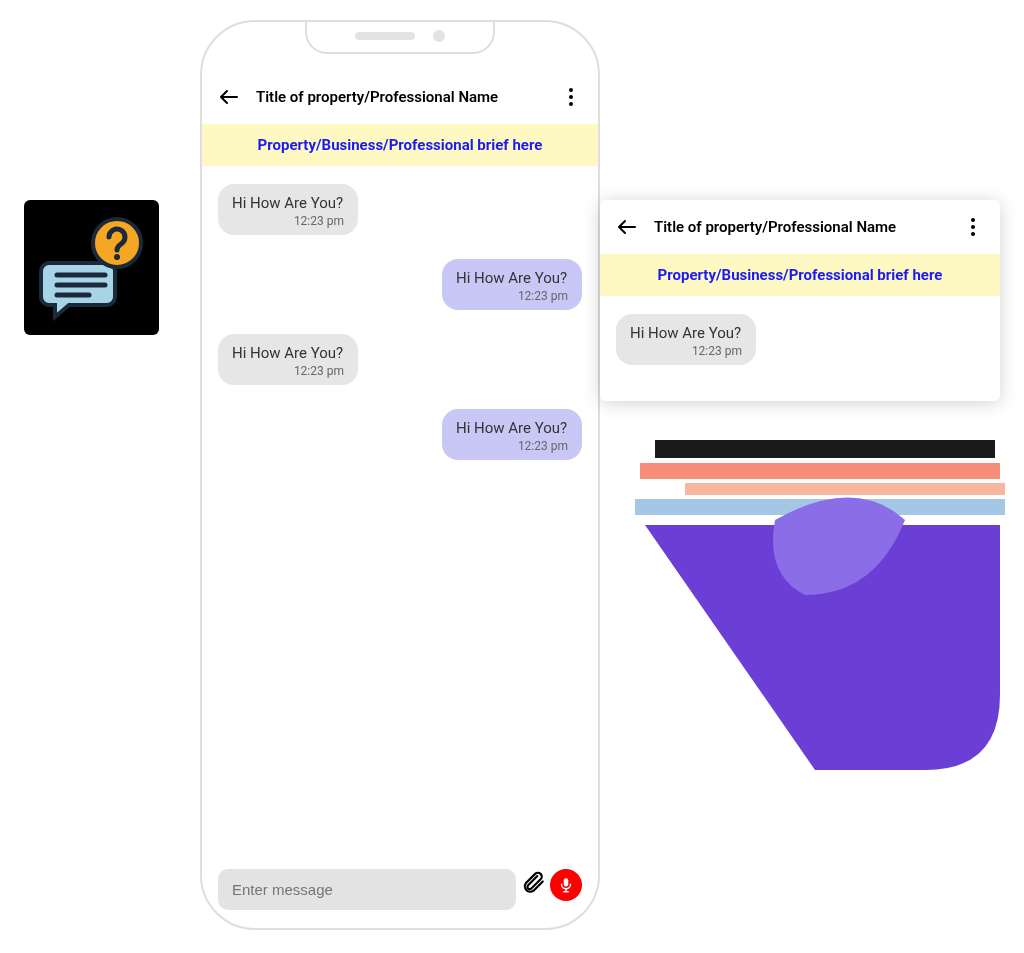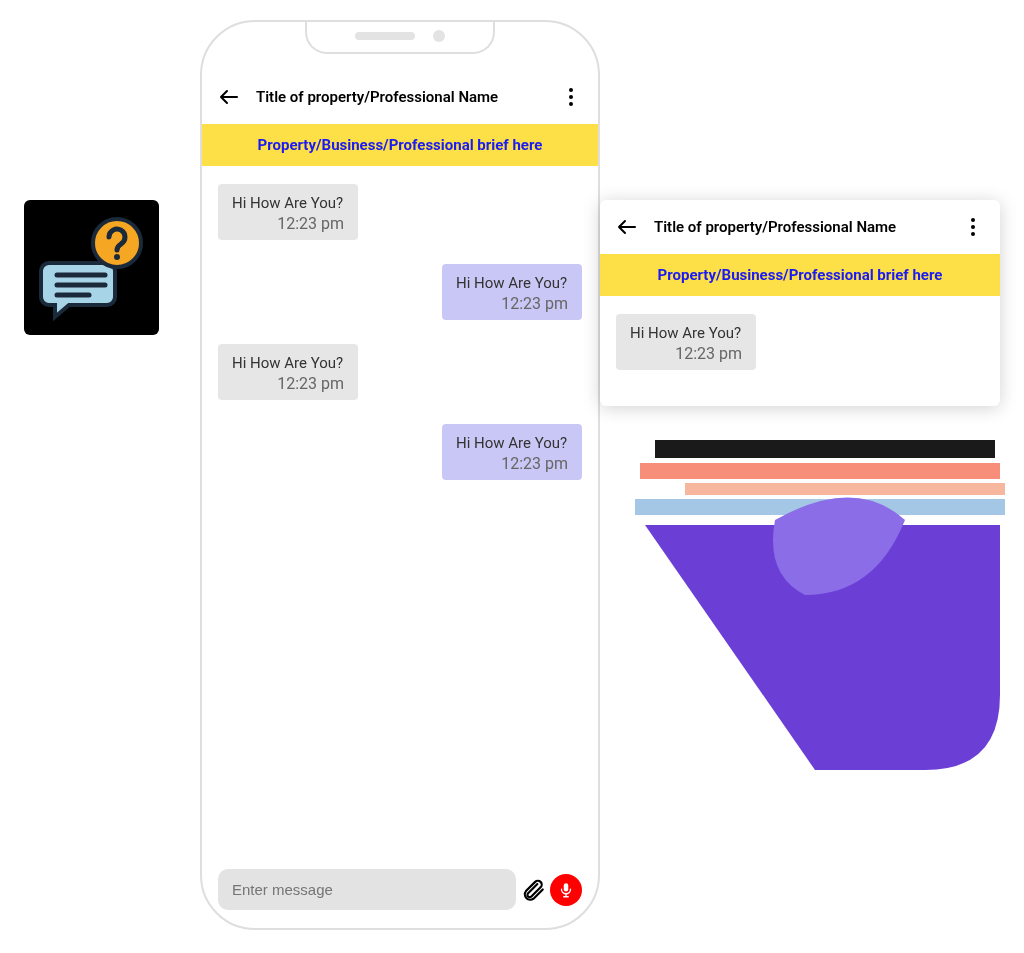--- a/index.html
+++ b/index.html
@@ -85,57 +85,56 @@
       height: 26px;
       cursor: pointer;
       display: flex;
       align-items: center;
       justify-content: center;
     }
     .dots { flex-direction: column; gap: 3px; }
     .dots span { width: 4px; height: 4px; background: #000; border-radius: 50%; }
 
     .banner {
-      background: #fde047;
+      background: #fef9c3;
       text-align: center;
       padding: 11px 30px;
       font-weight: 700;
       color: #1a1af5;
       font-size: 15px;
       line-height: 1.35;
     }
 
     .messages {
       padding: 18px 16px;
     }
     .bubble {
       display: inline-block;
       padding: 10px 14px 7px 14px;
-      border-radius: 4px;
+      border-radius: 16px;
       margin-bottom: 24px;
       min-width: 140px;
     }
     .bubble.left {
       background: #e6e6e6;
     }
     .bubble.right {
       background: #c9c7f5;
     }
     .bubble-wrap { display: flex; }
     .bubble-wrap.right { justify-content: flex-end; }
     .msg-text { font-size: 15px; color: #333; }
-    .msg-time { font-size: 16px; color: #666; text-align: right; margin-top: 2px; }
+    .msg-time { font-size: 12px; color: #666; text-align: right; margin-top: 2px; }
 
     .composer {
       position: absolute;
       bottom: 18px;
       left: 16px;
       right: 16px;
       display: flex;
-      align-items: center;
       gap: 4px;
     }
     .composer-input {
       flex: 1;
       background: #e3e3e3;
       border: none;
       border-radius: 10px;
       padding: 12px 14px;
       font-size: 15px;
       color: #666;

